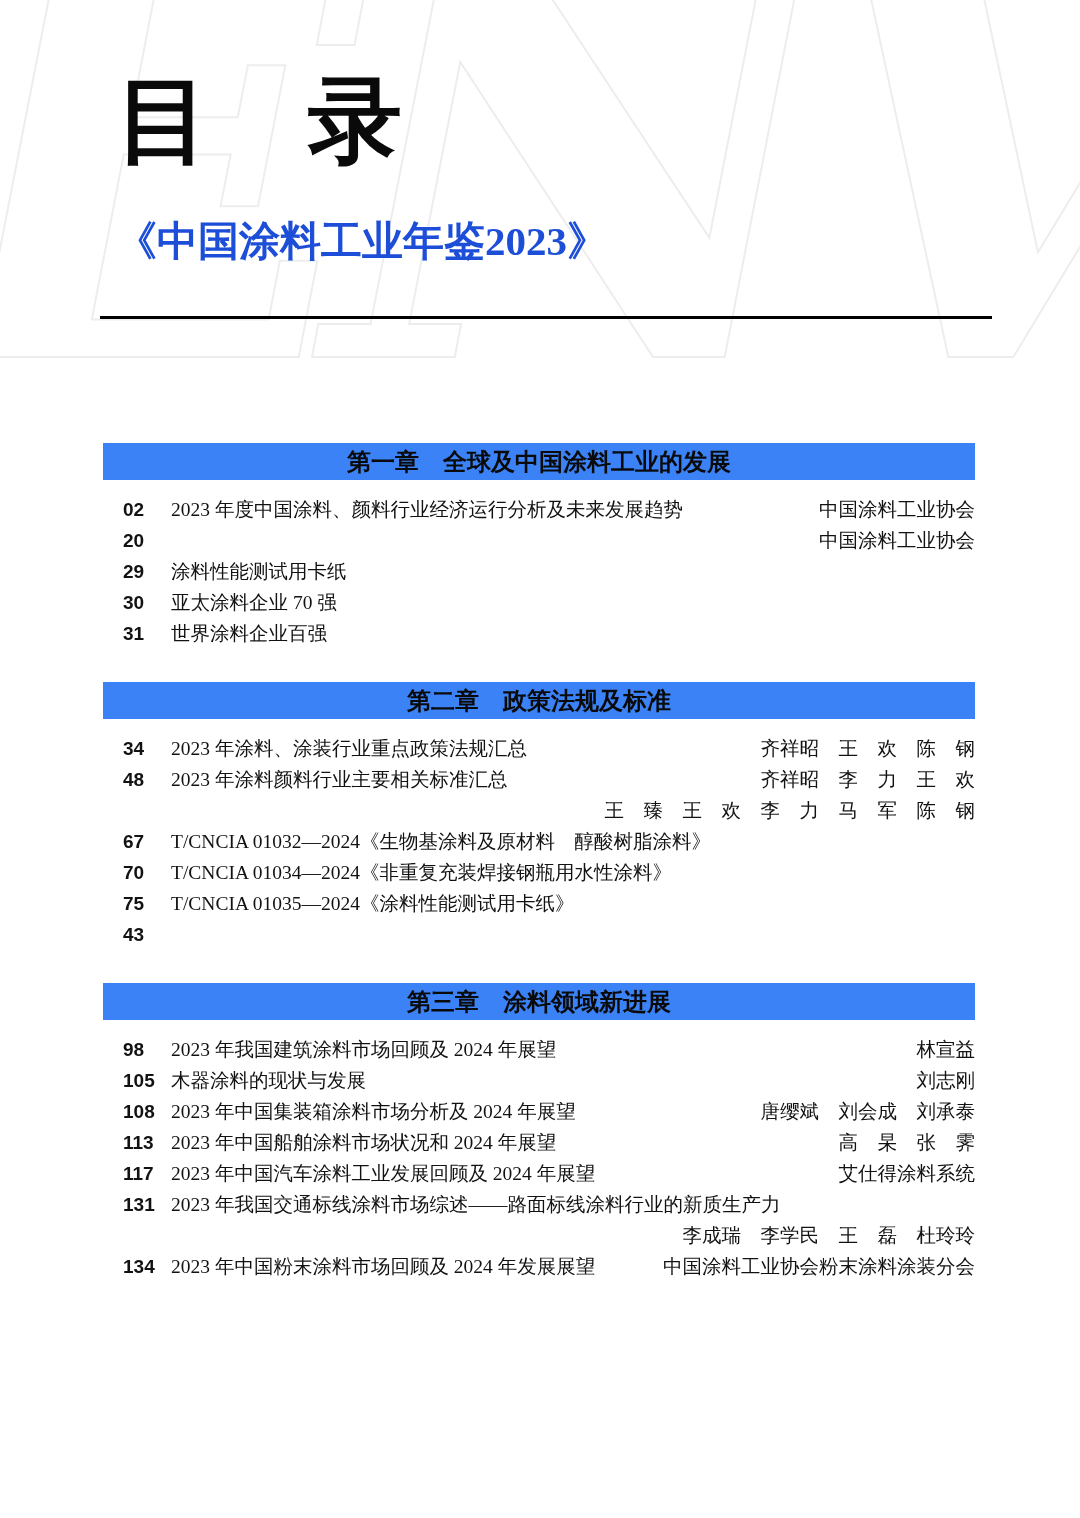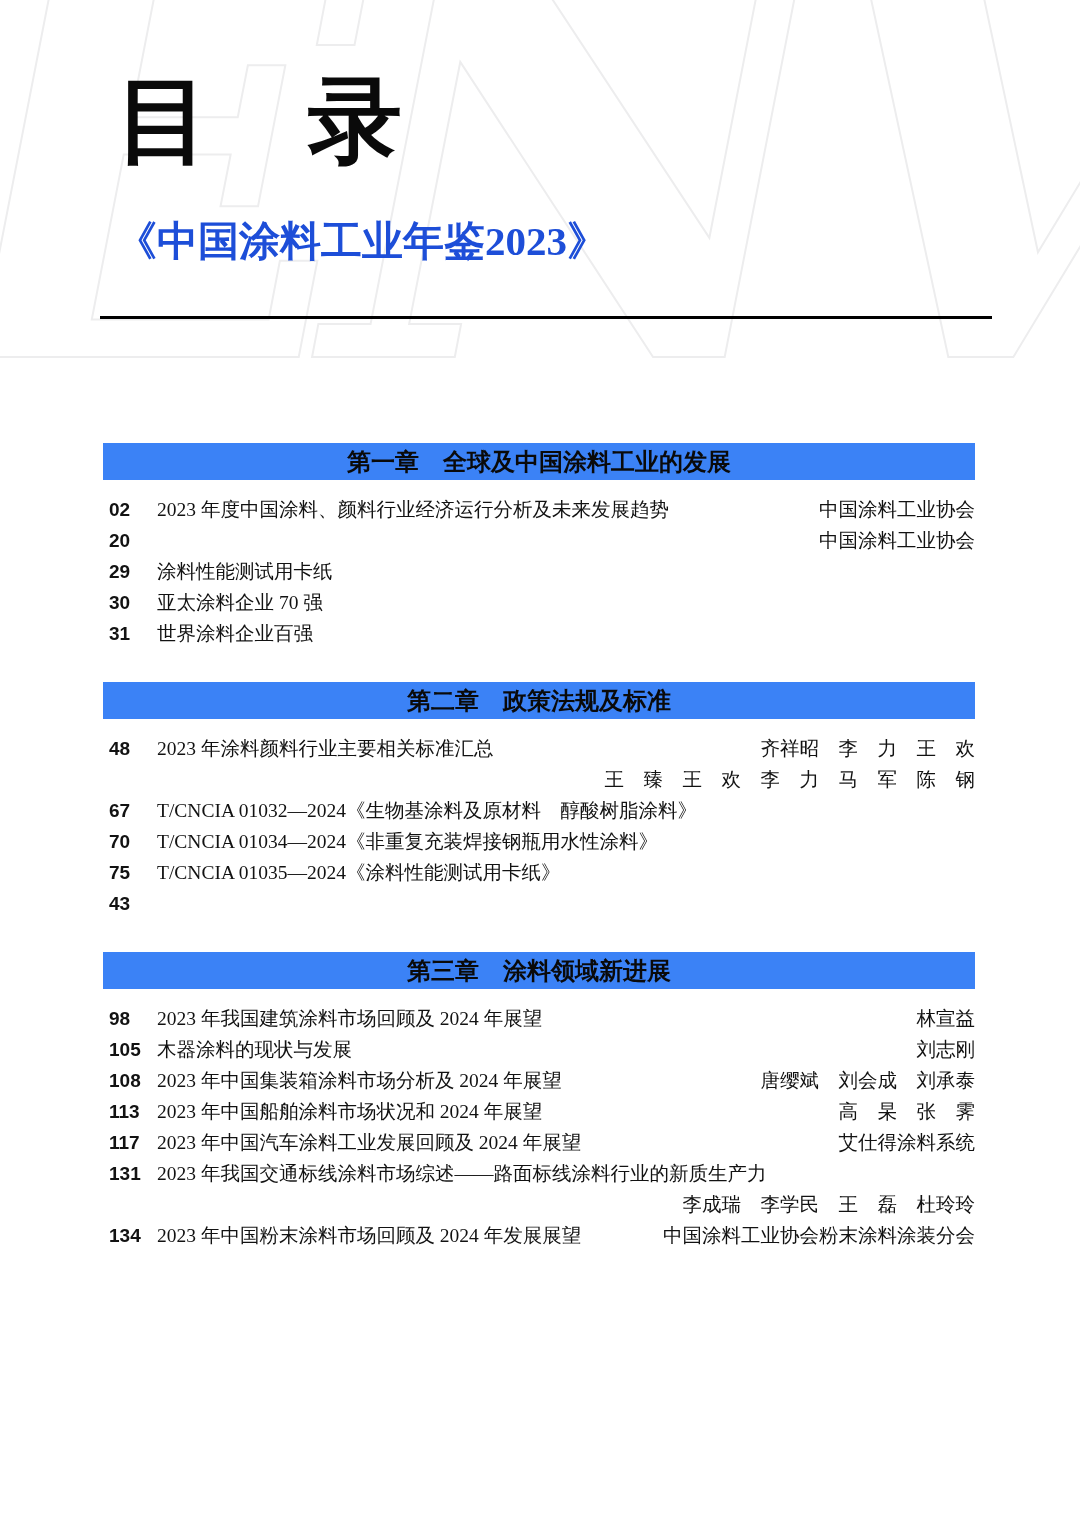--- a/index.html
+++ b/index.html
@@ -68,20 +68,21 @@
     height:37px;
     color:#0a0a0a;
     margin-bottom:14px;
   }
   .toc-row{
     display:flex;
     align-items:flex-start;
     font-size:19.5px;
     line-height:31px;
     white-space:nowrap;
+    margin-left:14px;
   }
   .pg{
     width:54px;
     flex:0 0 54px;
     font-family:"Liberation Sans","DejaVu Sans",sans-serif;
     font-weight:bold;
     font-size:19px;
     padding-left:6px;
     box-sizing:border-box;
   }
@@ -129,20 +130,25 @@
       <div class="toc-row">
         <span class="pg">31</span>
         <span class="ti">世界涂料企业百强</span>
         <span class="au"></span>
       </div>
     </div>
 
     <div class="chapter">
       <div class="chapter-header">第二章　政策法规及标准</div>
       <div class="toc-row">
+        <span class="pg">34</span>
+        <span class="ti">2023 年涂料、涂装行业重点政策法规汇总</span>
+        <span class="au">齐祥昭　王　欢　陈　钢</span>
+      </div>
+      <div class="toc-row">
         <span class="pg">48</span>
         <span class="ti">2023 年涂料颜料行业主要相关标准汇总</span>
         <span class="au">齐祥昭　李　力　王　欢</span>
       </div>
       <div class="toc-row cont">
         <span class="au">王　臻　王　欢　李　力　马　军　陈　钢</span>
       </div>
       <div class="toc-row">
         <span class="pg">67</span>
         <span class="ti">T/CNCIA 01032—2024《生物基涂料及原材料　醇酸树脂涂料》</span>

